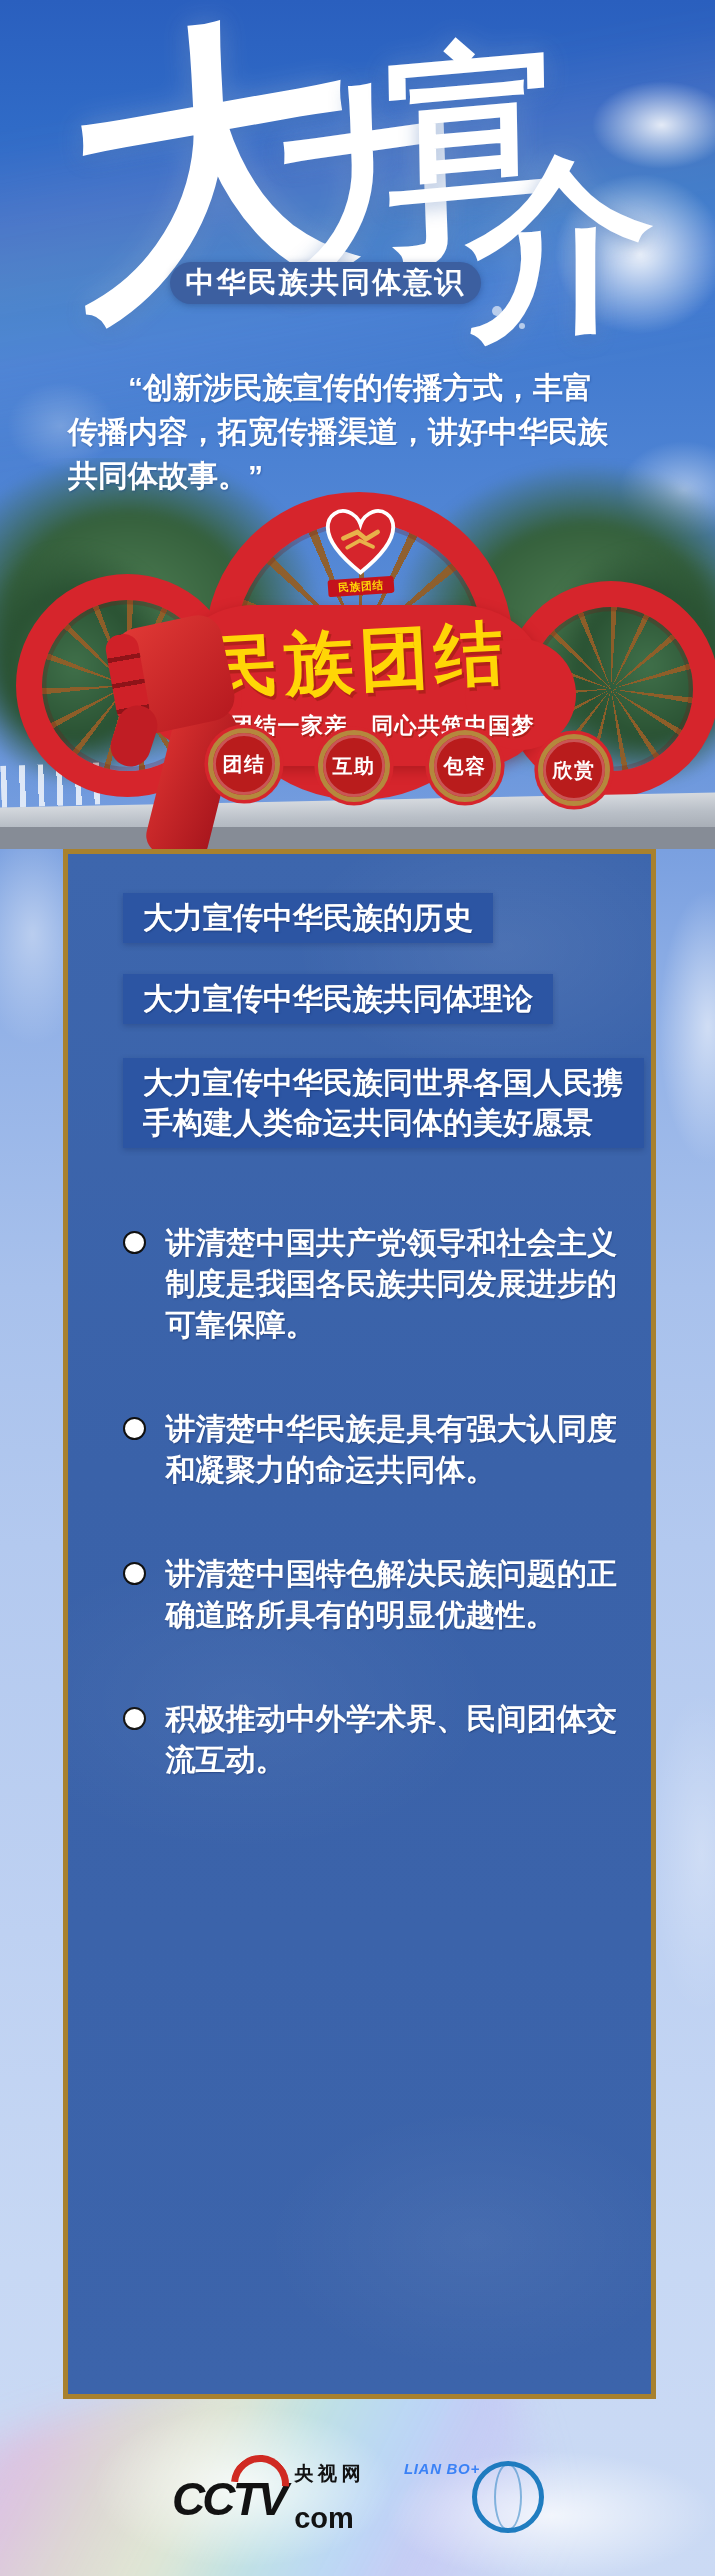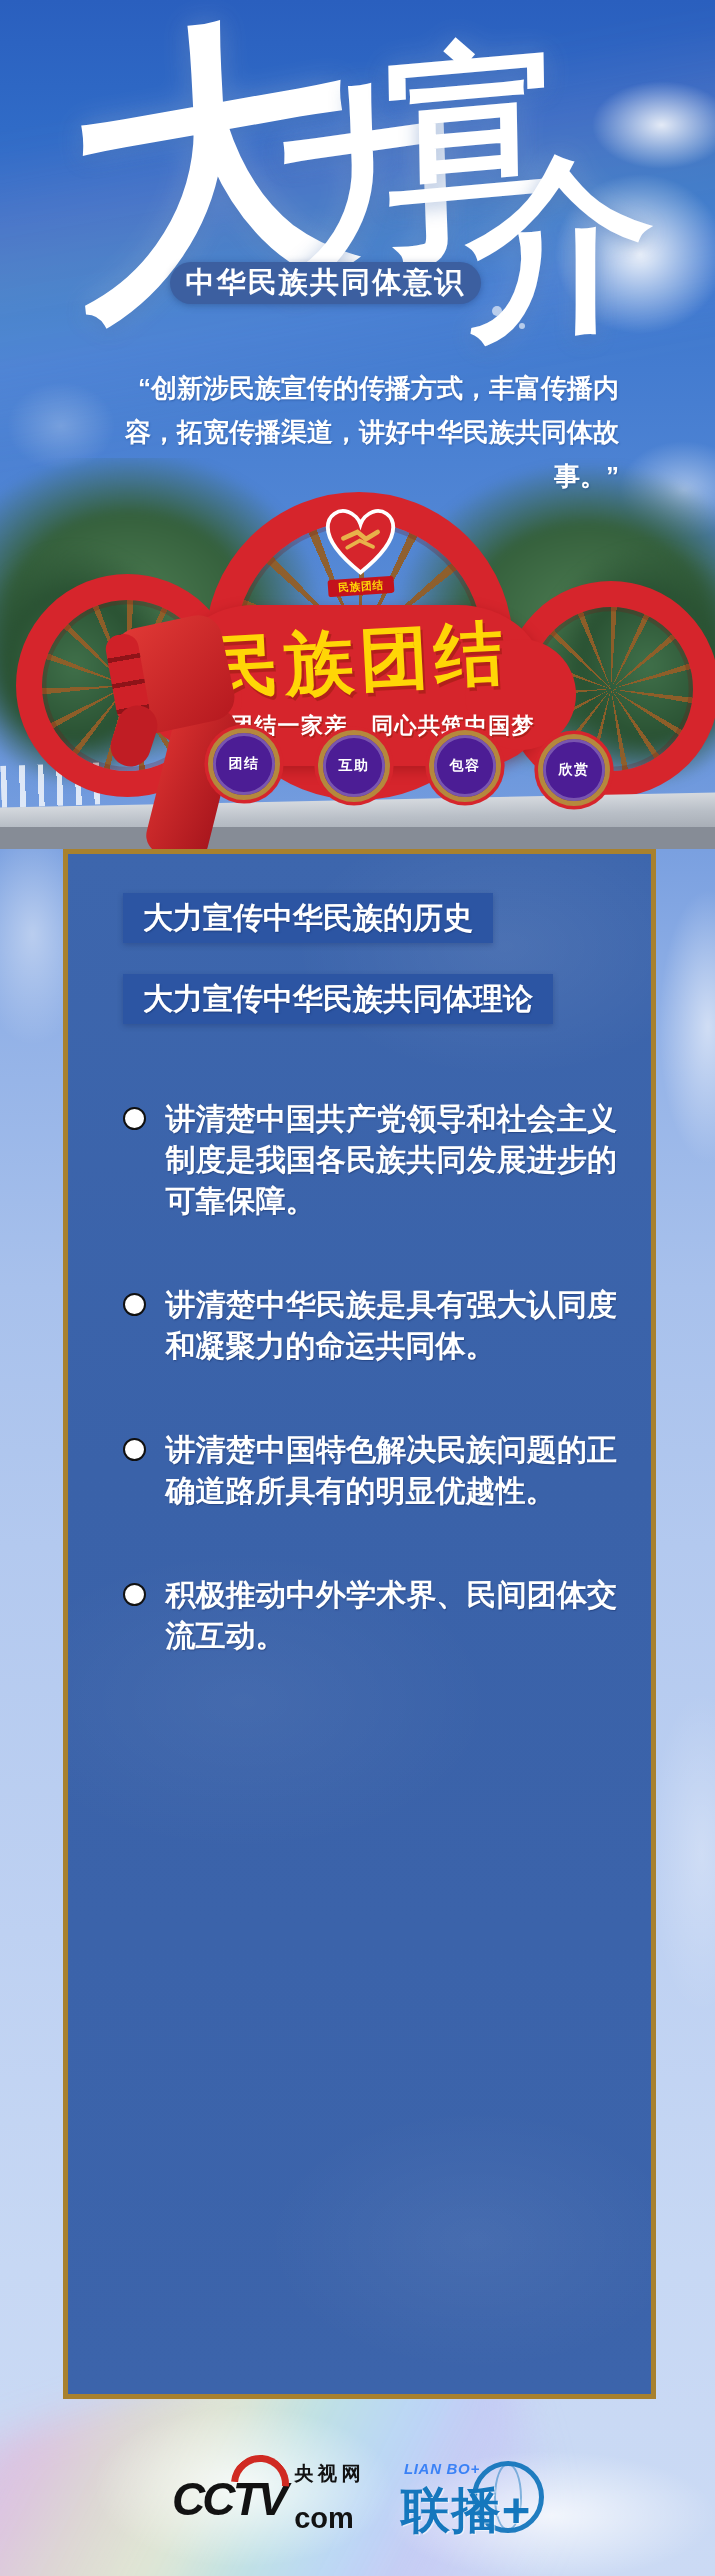--- a/index.html
+++ b/index.html
@@ -42,21 +42,21 @@
   .title-banner{position:absolute;left:170px;top:262px;width:311px;height:42px;z-index:6;
     background:#3c5fa0;border-radius:21.5px;display:flex;align-items:center;justify-content:center;
     box-shadow:0 1.4px 7.2px rgba(20,40,90,.35);}
   .title-banner span{color:#fff;font-weight:bold;font-size:29px;letter-spacing:2.1px;}
   .flare{position:absolute;border-radius:50%;background:rgba(255,255,255,.6);z-index:6;}
   .f1{left:492px;top:306px;width:10px;height:10px;}
   .f2{left:519px;top:323px;width:6.4px;height:6.4px;}
 
   
   .quote{position:absolute;left:68px;top:366px;width:551px;z-index:5;color:#fff;font-weight:bold;
-    font-size:26px;line-height:44px;text-indent:2em;text-align:right;
+    font-size:30px;line-height:44px;text-indent:2em;text-align:left;
     text-shadow:0.7px 1.4px 2.1px rgba(20,60,130,.45);}
 
   
   .photo{position:absolute;left:0;top:458px;width:716px;height:391px;overflow:hidden;}
   .tree{position:absolute;filter:blur(5px);border-radius:45%;
     background:radial-gradient(closest-side,#4d7d53,#35603c 60%,rgba(40,70,45,0) 100%);}
   .t1{left:-64px;top:-7.2px;width:386px;height:315px;}
   .t2{left:-36px;top:86px;width:222px;height:243px;background:radial-gradient(closest-side,#40704a,#2a5233 60%,rgba(35,65,40,0) 100%);}
   .t3{left:394px;top:3.6px;width:386px;height:315px;}
   .t4{left:537px;top:86px;width:222px;height:243px;background:radial-gradient(closest-side,#40704a,#2a5233 60%,rgba(35,65,40,0) 100%);}
@@ -81,24 +81,24 @@
     font-family:"Liberation Serif",serif;font-weight:bold;font-size:69px;color:#ffd606;
     letter-spacing:5.7px;transform:rotate(-3deg);text-shadow:2.1px 3.6px 0 rgba(150,30,15,.55);}
   .sign-sub{position:absolute;left:0;right:0;top:106px;text-align:center;z-index:2;
     font-weight:bold;font-size:22px;color:#fff;letter-spacing:1.4px;
     text-shadow:1.4px 2.1px 0 rgba(150,30,15,.6);}
   .emblem{position:absolute;left:321px;top:46px;width:79px;height:100px;z-index:5;}
   .ribbon{position:absolute;left:7.2px;top:74px;width:66px;height:17px;background:#c4121c;
     border-radius:2.9px;transform:rotate(-4deg);display:flex;align-items:center;justify-content:center;
     color:#ffd606;font-size:10.7px;font-weight:bold;letter-spacing:0.7px;}
   .medallion{position:absolute;box-sizing:border-box;width:72px;height:72px;border-radius:50%;
-    background:#4c1d95;border:5px solid #b5883d;z-index:6;
+    background:#b91c1c;border:5px solid #b5883d;z-index:6;
     box-shadow:0 0 0 3.6px #d6252c,inset 0 0 0 2.9px rgba(255,255,255,.25);
     display:flex;align-items:center;justify-content:center;color:#fff;
-    font-family:"Liberation Serif",serif;font-weight:bold;font-size:14px;letter-spacing:1.4px;}
+    font-family:"Liberation Serif",serif;font-weight:bold;font-size:20px;letter-spacing:1.4px;}
   .m1{left:208px;top:270px;} .m2{left:318px;top:272px;} .m3{left:429px;top:272px;} .m4{left:538px;top:276px;}
   .fist{position:absolute;left:107px;top:163px;width:140px;height:236px;z-index:5;}
   .fist .wrist{position:absolute;left:53px;top:84px;width:63px;height:154px;
     background:linear-gradient(100deg,#d8302f,#a8161d);border-radius:18.6px;transform:rotate(14deg);}
   .fist .palm{position:absolute;left:13px;top:0;width:109px;height:107px;
     background:linear-gradient(145deg,#e23a36,#b5191f);border-radius:24px;transform:rotate(-12deg);}
   .fist .knuckles{position:absolute;left:4.3px;top:13px;width:33px;height:89px;
     background:repeating-linear-gradient(180deg,#cf2128 0 21.5px,#8f1318 21.5px 26px);
     border-radius:14.3px;transform:rotate(-10deg);}
   .fist .thumb{position:absolute;left:7.2px;top:84px;width:40px;height:62px;background:#c01d24;
@@ -208,20 +208,21 @@
   <div class="medallion m1">团结</div>
   <div class="medallion m2">互助</div>
   <div class="medallion m3">包容</div>
   <div class="medallion m4">欣赏</div>
 </div>
 
 <div class="card">
   <div class="texture"></div>
   <div class="hl-box b1">大力宣传中华民族的历史</div>
   <div class="hl-box b2">大力宣传中华民族共同体理论</div>
+  <div class="hl-box b4">大力宣传中华民族同世界各国人民携手构建人类命运共同体的美好愿景</div>
   <div class="bullets">
     <div class="bullet">
       <span class="dot"></span>
       <span class="btext">讲清楚中国共产党领导和社会主义制度是我国各民族共同发展进步的可靠保障。</span>
     </div>
     <div class="bullet">
       <span class="dot"></span>
       <span class="btext">讲清楚中华民族是具有强大认同度和凝聚力的命运共同体。</span>
     </div>
     <div class="bullet">
@@ -246,16 +247,15 @@
       <span class="cctv-arc"></span>
     </div>
     <div class="cctv-col">
       <span class="cctv-cn">央视网</span>
       <span class="cctv-com">com</span>
     </div>
   </div>
   <div class="lianbo">
     <div class="globe"></div>
     <div class="lianbo-en">LIAN BO+</div>
-    <div class="lianbo-cn">联播+</div>
   </div>
 </div>
 
 
 </body></html>

